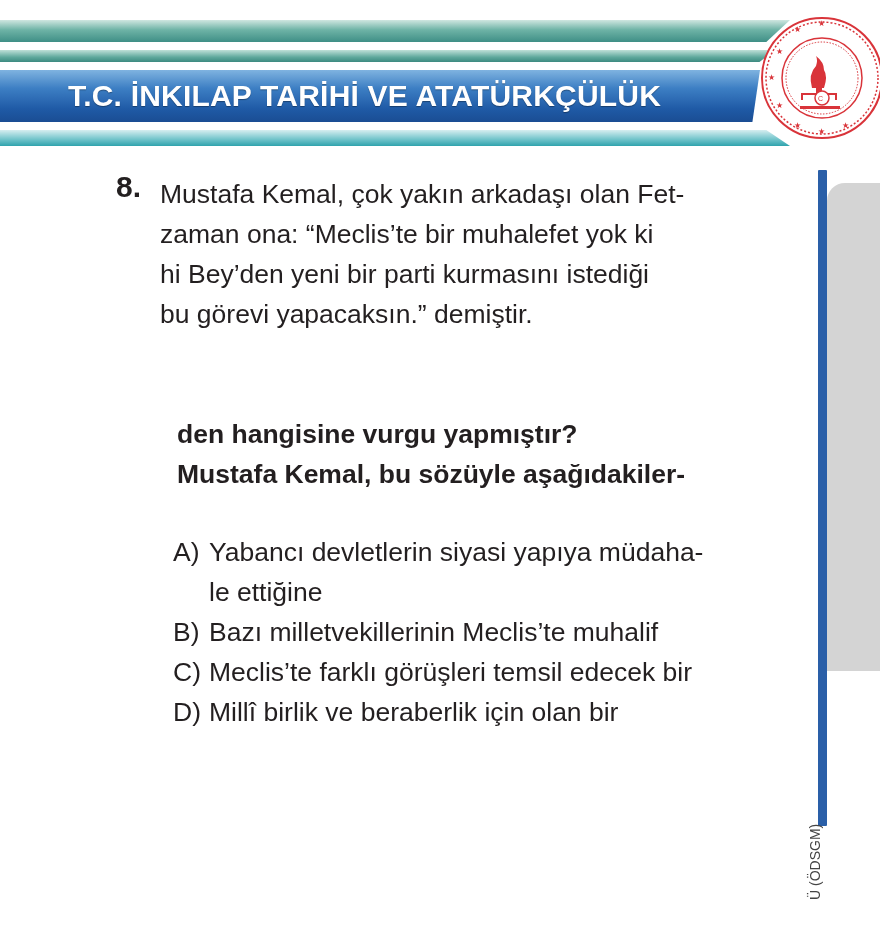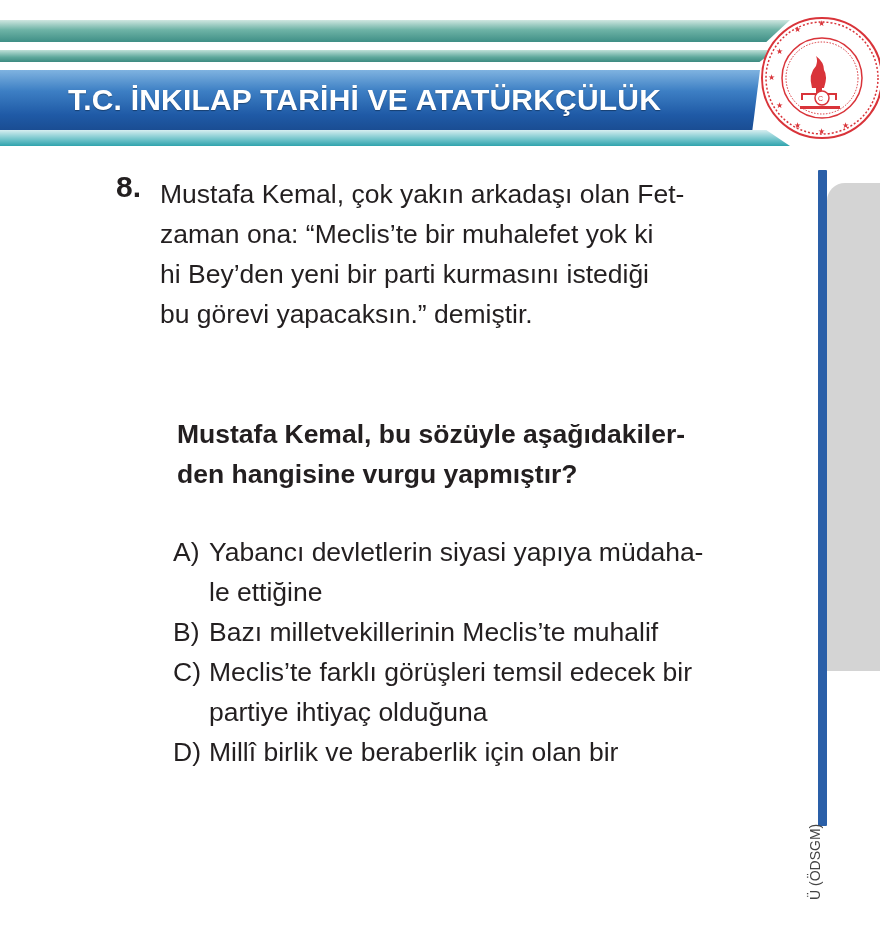--- a/index.html
+++ b/index.html
@@ -18,21 +18,21 @@
       top:20px; height:22px; width:790px;
       background:linear-gradient(to bottom,#cfe6e0 0%,#6eb3a6 45%,#3f8f86 100%);
       clip-path:polygon(0 0,100% 0,97% 100%,0 100%);
     }
     .band-2 {
       top:50px; height:12px; width:775px;
       background:linear-gradient(to bottom,#bfe0d8 0%,#5ea89c 60%,#3d8a80 100%);
       clip-path:polygon(0 0,100% 0,98% 100%,0 100%);
     }
     .band-main {
-      top:70px; height:60px; width:760px;
+      top:70px; height:52px; width:760px;
       background:linear-gradient(to bottom,#7fb3e0 0%,#3d7fc4 35%,#1f5aa6 75%,#1a4d93 100%);
       display:flex; align-items:center;
       clip-path:polygon(0 0,100% 0,99% 100%,0 100%);
     }
     .band-3 {
       top:130px; height:16px; width:790px;
       background:linear-gradient(to bottom,#d6eef0 0%,#7fcad0 50%,#2fa3ad 100%);
       clip-path:polygon(0 0,97% 0,100% 100%,0 100%);
     }
     .header-title {
@@ -123,38 +123,37 @@
   <div class="q-number">8.</div>
 
   <div class="q-body">
     <span class="q-line">Mustafa Kemal, çok yakın arkadaşı olan Fet-</span>
     <span class="q-line">zaman ona: “Meclis’te bir muhalefet yok ki</span>
     <span class="q-line">hi Bey’den yeni bir parti kurmasını istediği</span>
     <span class="q-line">bu görevi yapacaksın.” demiştir.</span>
   </div>
 
   <div class="q-prompt">
+    <span class="q-line">den hangisine vurgu yapmıştır?</span>
     <span class="q-line">Mustafa Kemal, bu sözüyle aşağıdakiler-</span>
-    <span class="q-line">den hangisine vurgu yapmıştır?</span>
   </div>
 
   <div class="options">
     <div class="option">
       <span class="option-letter">A)</span>
       <span class="option-line">Yabancı devletlerin siyasi yapıya müdaha-</span>
       <span class="option-line">le ettiğine</span>
     </div>
     <div class="option">
       <span class="option-letter">B)</span>
       <span class="option-line">Bazı milletvekillerinin Meclis’te muhalif</span>
     </div>
     <div class="option">
       <span class="option-letter">C)</span>
       <span class="option-line">Meclis’te farklı görüşleri temsil edecek bir</span>
-      <span class="option-line">partiye ihtiyaç olduğuna</span>
     </div>
     <div class="option">
       <span class="option-letter">D)</span>
       <span class="option-line">Millî birlik ve beraberlik için olan bir</span>
     </div>
   </div>
 </div>
 
 <div class="gray-tab"></div>
 <div class="right-bar"></div>

